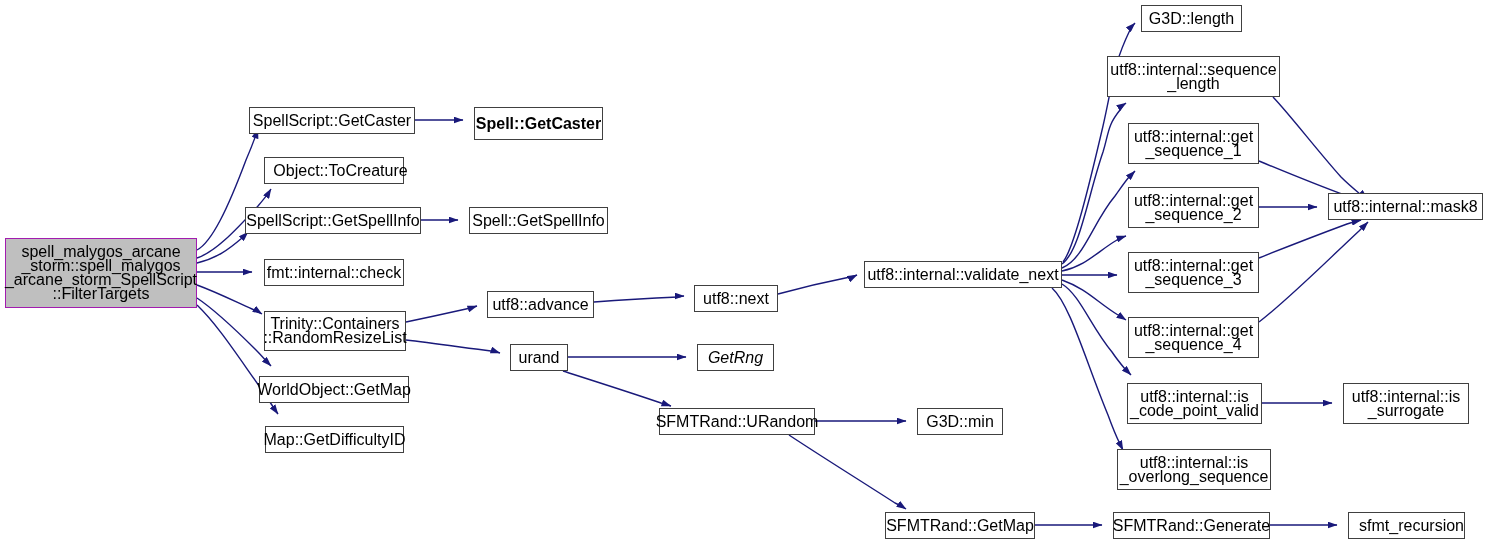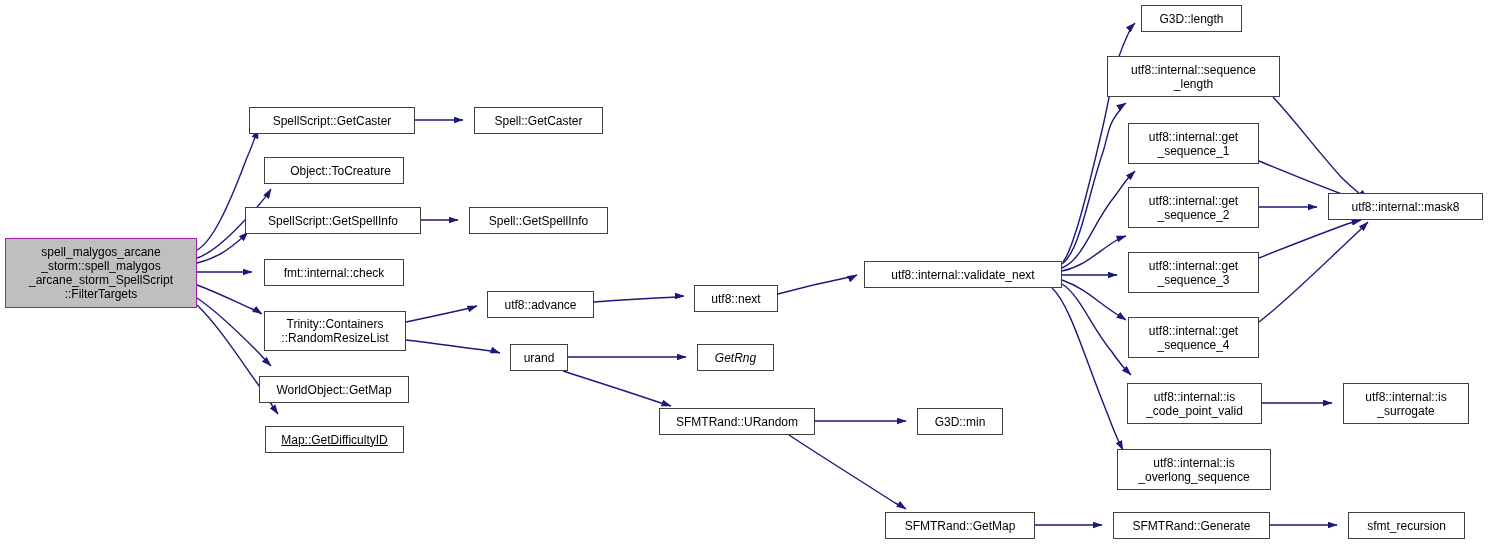--- a/index.html
+++ b/index.html
@@ -22,21 +22,21 @@
     width: 1488px;
     height: 547px;
     pointer-events: none;
   }
   .node {
     position: absolute;
     box-sizing: border-box;
     border: 1px solid #404040;
     background: #ffffff;
     color: #000000;
-    font-size: 12px;
+    font-size: 16px;
     line-height: 14px;
     display: flex;
     align-items: center;
     justify-content: center;
     text-align: center;
     white-space: pre;
     letter-spacing: 0px;
     z-index: 2;
   }
   .node.root {
@@ -89,29 +89,29 @@
         <path d="M1035,525 L1102,525" fill="none" stroke="#19197a" stroke-width="1.4" marker-end="url(#arrow)"></path>
         <path d="M1270,525 L1337,525" fill="none" stroke="#19197a" stroke-width="1.4" marker-end="url(#arrow)"></path>
       </g>
   </svg>
   <div id="nodes">
       <div class="node root" style="left: 5px; top: 238px; width: 192px; height: 70px;"><span>spell_malygos_arcane
 _storm::spell_malygos
 _arcane_storm_SpellScript
 ::FilterTargets</span></div>
       <div class="node" style="left: 249px; top: 107px; width: 166px; height: 27px;"><span>SpellScript::GetCaster</span></div>
-      <div class="node" style="left: 474px; top: 107px; width: 129px; height: 27px;"><span>Spell::GetCaster</span></div>
+      <div class="node" style="left: 474px; top: 107px; width: 129px; height: 33px; font-weight: bold;"><span>Spell::GetCaster</span></div>
       <div class="node" style="left: 264px; top: 157px; width: 140px; height: 27px; padding-left: 13px;"><span>Object::ToCreature</span></div>
       <div class="node" style="left: 245px; top: 207px; width: 176px; height: 27px;"><span>SpellScript::GetSpellInfo</span></div>
       <div class="node" style="left: 469px; top: 207px; width: 139px; height: 27px;"><span>Spell::GetSpellInfo</span></div>
       <div class="node" style="left: 264px; top: 259px; width: 140px; height: 27px;"><span>fmt::internal::check</span></div>
       <div class="node" style="left: 264px; top: 311px; width: 142px; height: 40px;"><span>Trinity::Containers
 ::RandomResizeList</span></div>
       <div class="node" style="left: 259px; top: 376px; width: 150px; height: 27px;"><span>WorldObject::GetMap</span></div>
-      <div class="node" style="left: 265px; top: 426px; width: 139px; height: 27px; text-decoration: underline;"><span>Map::GetDifficultyID</span></div>
+      <div class="node" style="left: 265px; top: 426px; width: 139px; height: 27px;"><span>Map::GetDifficultyID</span></div>
       <div class="node" style="left: 487px; top: 291px; width: 107px; height: 27px;"><span>utf8::advance</span></div>
       <div class="node" style="left: 510px; top: 344px; width: 58px; height: 27px;"><span>urand</span></div>
       <div class="node" style="left: 694px; top: 285px; width: 84px; height: 27px;"><span>utf8::next</span></div>
       <div class="node" style="left: 697px; top: 344px; width: 77px; height: 27px; font-style: italic;"><span>GetRng</span></div>
       <div class="node" style="left: 659px; top: 408px; width: 156px; height: 27px;"><span>SFMTRand::URandom</span></div>
       <div class="node" style="left: 917px; top: 408px; width: 86px; height: 27px;"><span>G3D::min</span></div>
       <div class="node" style="left: 885px; top: 512px; width: 150px; height: 27px;"><span>SFMTRand::GetMap</span></div>
       <div class="node" style="left: 864px; top: 261px; width: 198px; height: 27px;"><span>utf8::internal::validate_next</span></div>
       <div class="node" style="left: 1141px; top: 5px; width: 101px; height: 27px;"><span>G3D::length</span></div>
       <div class="node" style="left: 1107px; top: 56px; width: 173px; height: 41px;"><span>utf8::internal::sequence
@@ -125,15 +125,15 @@
       <div class="node" style="left: 1128px; top: 317px; width: 131px; height: 41px;"><span>utf8::internal::get
 _sequence_4</span></div>
       <div class="node" style="left: 1127px; top: 383px; width: 135px; height: 41px;"><span>utf8::internal::is
 _code_point_valid</span></div>
       <div class="node" style="left: 1117px; top: 449px; width: 154px; height: 41px;"><span>utf8::internal::is
 _overlong_sequence</span></div>
       <div class="node" style="left: 1113px; top: 512px; width: 157px; height: 27px;"><span>SFMTRand::Generate</span></div>
       <div class="node" style="left: 1328px; top: 193px; width: 155px; height: 27px;"><span>utf8::internal::mask8</span></div>
       <div class="node" style="left: 1343px; top: 383px; width: 126px; height: 41px;"><span>utf8::internal::is
 _surrogate</span></div>
-      <div class="node" style="left: 1348px; top: 512px; width: 117px; height: 27px;"><span>sfmt_recursion</span></div>
+      <div class="node" style="left: 1348px; top: 512px; width: 117px; height: 27px; justify-content: flex-end;"><span>sfmt_recursion</span></div>
     </div>
 </div>
 
 </body></html>

